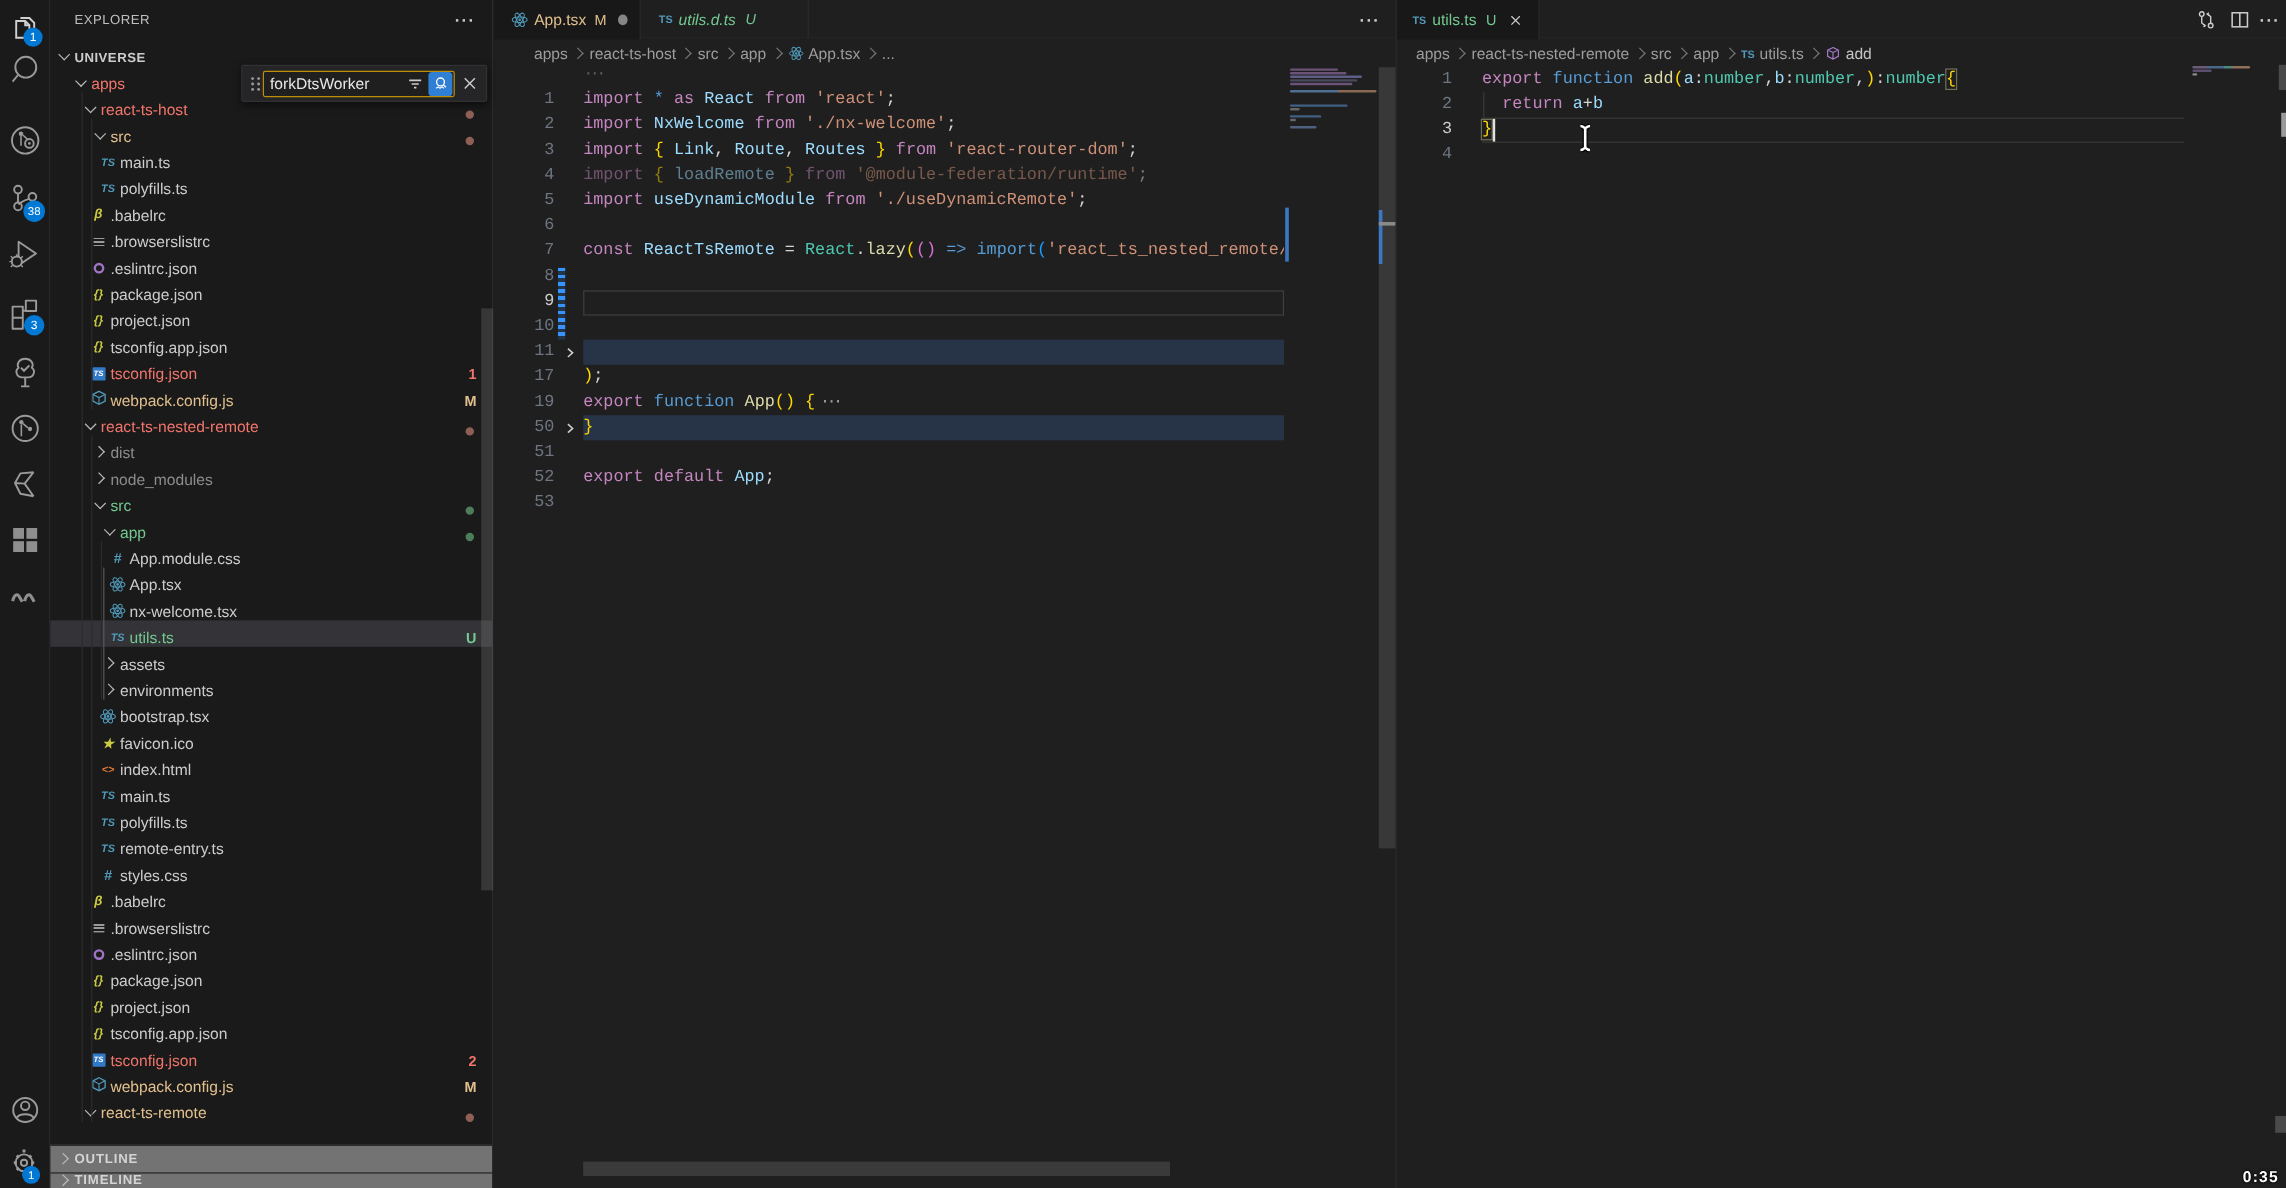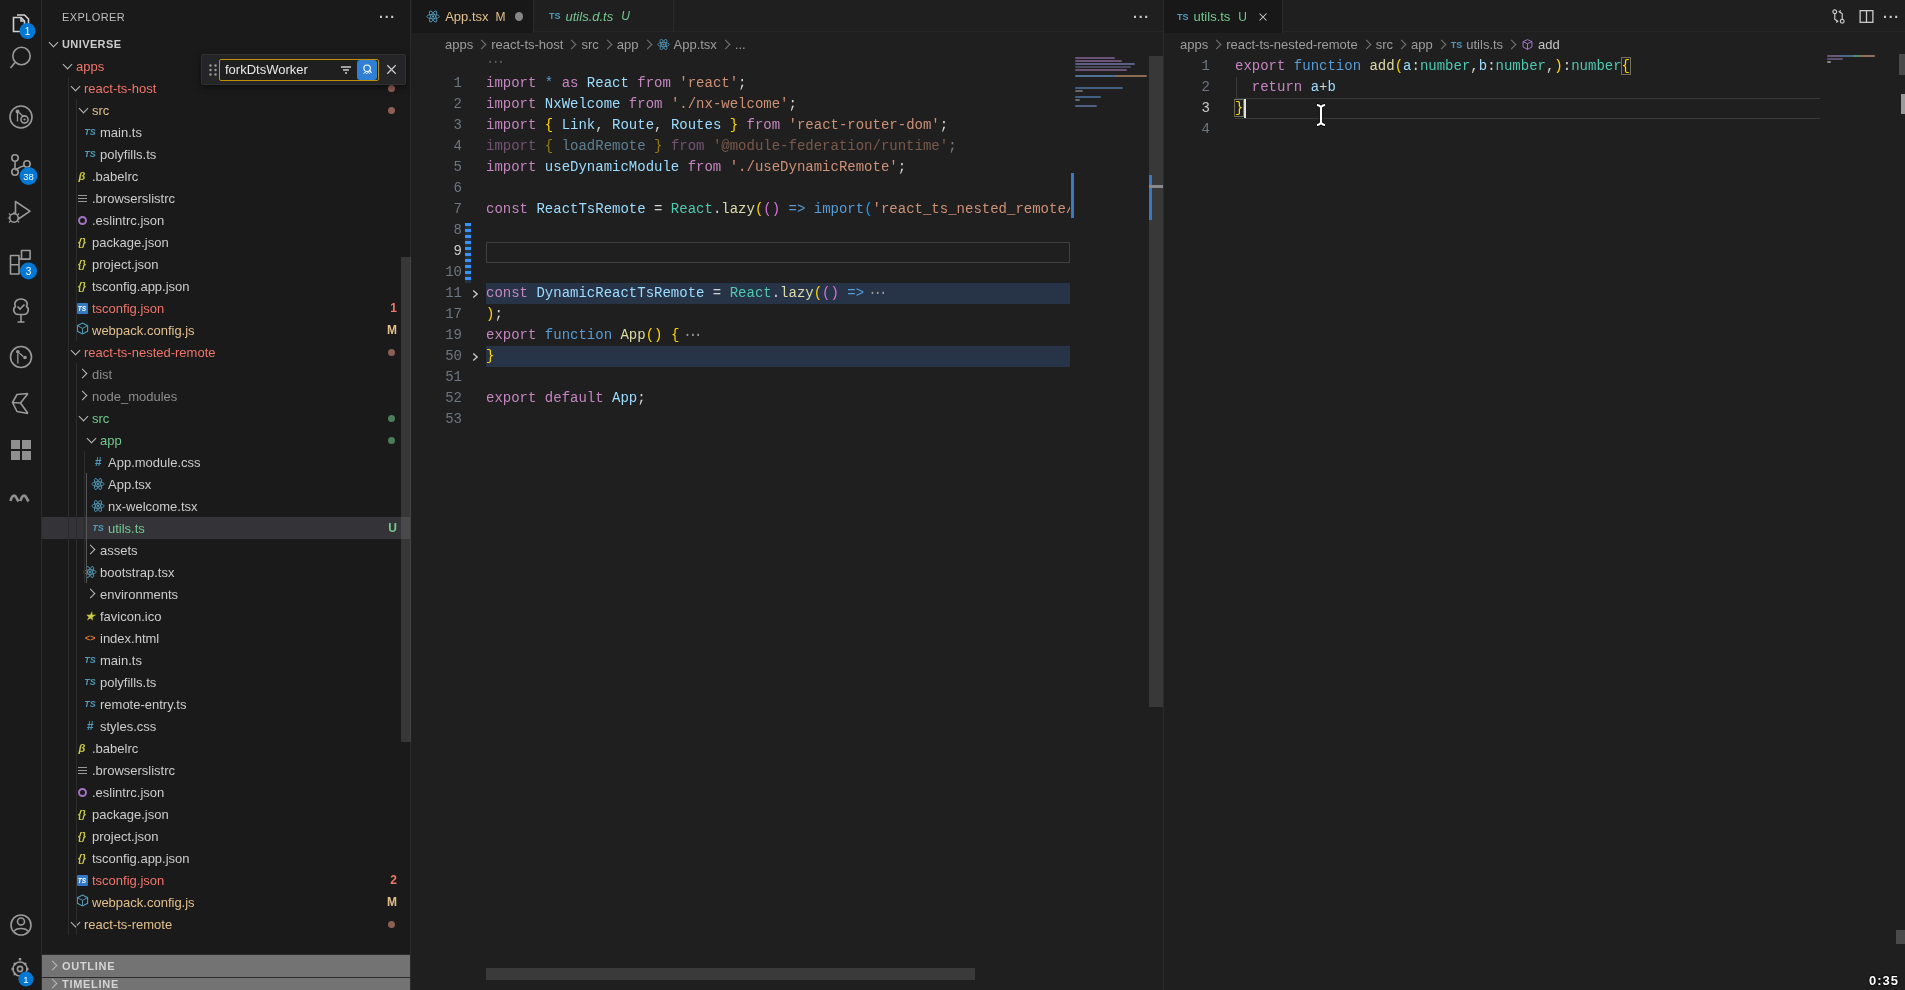--- a/index.html
+++ b/index.html
@@ -1,21 +1,21 @@
 <!DOCTYPE html>
 <html><head><meta charset="utf-8"><style>
 *{margin:0;padding:0;box-sizing:border-box}
 html,body{width:1905px;height:990px;overflow:hidden;background:#1f1f1f;font-family:"Liberation Sans",sans-serif}
 .abs{position:absolute}
 #ab{position:absolute;left:0;top:0;width:42px;height:990px;background:#1a1a1a;border-right:1px solid #2b2b2b}
 #sb{position:absolute;left:42px;top:0;width:369px;height:990px;background:#1a1a1a;border-right:1px solid #2b2b2b}
 #g1{position:absolute;left:412px;top:0;width:751px;height:990px;background:#1f1f1f}
 #g2{position:absolute;left:1164px;top:0;width:741px;height:990px;background:#1f1f1f}
 #gsep{position:absolute;left:1163px;top:0;width:1px;height:990px;background:#2b2b2b}
-.tr{height:22px;display:flex;align-items:center;font-size:13px;color:#ccc;white-space:nowrap}
+.tr{height:22px;display:flex;align-items:flex-end;font-size:13px;color:#ccc;white-space:nowrap}
 .tr i{flex:0 0 16px;height:16px;position:relative}
 i.cd:after,i.cr:after{content:'';position:absolute;width:6px;height:6px;border-right:1.3px solid #bbb;border-bottom:1.3px solid #bbb}
 i.cd:after{left:4px;top:3px;transform:rotate(45deg)}
 i.cr:after{left:3px;top:4px;transform:rotate(-45deg)}
 .ic{flex:0 0 16px;height:16px;margin-right:2px;display:flex;align-items:center;justify-content:center;font-weight:700}
 .its{color:#519aba;font-size:9px;letter-spacing:0}
 .ijb{color:#cbcb41;font-size:10px}
 .ihash{color:#519aba;font-size:12px}
 .ibab{color:#cbcb41;font-size:11px;font-style:italic}
 .istar{color:#cbcb41;font-size:11px}
@@ -233,36 +233,36 @@
       </div>
 <div class="tr sel" style="padding-left:48px">
         <i class="ic its">TS</i>
         <span class="grn">utils.ts</span>
         <b class="bd grn">U</b>
       </div>
 <div class="tr" style="padding-left:42px">
         <i class="cr"></i>
         <span>assets</span>
       </div>
+<div class="tr" style="padding-left:42px">
+        <i class="cr"></i>
+        <span>environments</span>
+      </div>
 <div class="tr" style="padding-left:40px">
         <i class="ic">
           <svg width="14" height="14" viewBox="0 0 16 16">
             <g fill="none" stroke="#519aba" stroke-width="1">
               <ellipse cx="8" cy="8" rx="7" ry="2.6"></ellipse>
               <ellipse cx="8" cy="8" rx="7" ry="2.6" transform="rotate(60 8 8)"></ellipse>
               <ellipse cx="8" cy="8" rx="7" ry="2.6" transform="rotate(120 8 8)"></ellipse>
             </g>
             <circle cx="8" cy="8" r="1.3" fill="#519aba"></circle>
           </svg>
         </i>
         <span>bootstrap.tsx</span>
-      </div>
-<div class="tr" style="padding-left:42px">
-        <i class="cr"></i>
-        <span>environments</span>
       </div>
 <div class="tr" style="padding-left:40px">
         <i class="ic istar">★</i>
         <span>favicon.ico</span>
       </div>
 <div class="tr" style="padding-left:40px">
         <i class="ic ihtm">&lt;&gt;</i>
         <span>index.html</span>
       </div>
 <div class="tr" style="padding-left:40px">
@@ -429,21 +429,21 @@
 <div class="cl"><span class="n" style="width:50px">1</span><span style="margin-left:24px"><span class="k">import</span> <span class="b">*</span> <span class="k">as</span> <span class="v">React</span> <span class="k">from</span> <span class="s">'react'</span><span class="p">;</span></span></div>
 <div class="cl"><span class="n" style="width:50px">2</span><span style="margin-left:24px"><span class="k">import</span> <span class="v">NxWelcome</span> <span class="k">from</span> <span class="s">'./nx-welcome'</span><span class="p">;</span></span></div>
 <div class="cl"><span class="n" style="width:50px">3</span><span style="margin-left:24px"><span class="k">import</span> <span class="g">{</span> <span class="v">Link</span><span class="p">,</span> <span class="v">Route</span><span class="p">,</span> <span class="v">Routes</span> <span class="g">}</span> <span class="k">from</span> <span class="s">'react-router-dom'</span><span class="p">;</span></span></div>
 <div class="cl"><span class="n" style="width:50px">4</span><span style="margin-left:24px" class="fade"><span class="k">import</span> <span class="g">{</span> <span class="v">loadRemote</span> <span class="g">}</span> <span class="k">from</span> <span class="s">'@module-federation/runtime'</span><span class="p">;</span></span></div>
 <div class="cl"><span class="n" style="width:50px">5</span><span style="margin-left:24px"><span class="k">import</span> <span class="v">useDynamicModule</span> <span class="k">from</span> <span class="s">'./useDynamicRemote'</span><span class="p">;</span></span></div>
 <div class="cl"><span class="n" style="width:50px">6</span><span style="margin-left:24px"></span></div>
 <div class="cl"><span class="n" style="width:50px">7</span><span style="margin-left:24px"><span class="k">const</span> <span class="v">ReactTsRemote</span> <span class="p">=</span> <span class="t">React</span><span class="p">.</span><span class="f">lazy</span><span class="g">(</span><span class="m">()</span> <span class="b">=&gt;</span> <span class="b">import</span><span class="u">(</span><span class="s">'react_ts_nested_remote/Module'</span></span></div>
 <div class="cl"><span class="n" style="width:50px">8</span><span style="margin-left:24px"></span></div>
 <div class="cl"><span class="n" style="width:50px;color:#ccc">9</span><span style="margin-left:24px"></span></div>
 <div class="cl"><span class="n" style="width:50px">10</span><span style="margin-left:24px"></span></div>
-<div class="cl"><span class="n" style="width:50px">11</span><span style="margin-left:24px"><span class="k">const</span> <span class="v">DynamicReactTsRemote</span> <span class="p">=</span> <span class="t">React</span><span class="p">.</span><span class="f">lazy</span><span class="g">(</span><span class="m">()</span> <span class="b">=&gt;</span><span class="fold">···</span></span></div>
+<div class="cl"><span class="n" style="width:50px">11</span></div>
 <div class="cl"><span class="n" style="width:50px">17</span><span style="margin-left:24px"><span class="g">)</span><span class="p">;</span></span></div>
 <div class="cl"><span class="n" style="width:50px">19</span><span style="margin-left:24px"><span class="k">export</span> <span class="b">function</span> <span class="f">App</span><span class="g">()</span> <span class="g">{</span><span class="fold">···</span></span></div>
 <div class="cl"><span class="n" style="width:50px">50</span><span style="margin-left:24px"><span class="g">}</span></span></div>
 <div class="cl"><span class="n" style="width:50px">51</span><span style="margin-left:24px"></span></div>
 <div class="cl"><span class="n" style="width:50px">52</span><span style="margin-left:24px"><span class="k">export</span> <span class="k">default</span> <span class="v">App</span><span class="p">;</span></span></div>
 <div class="cl"><span class="n" style="width:50px">53</span><span style="margin-left:24px"></span></div>
 </div>
 
 <svg class="abs" style="left:56px;top:287px" width="14" height="14" viewBox="0 0 16 16" fill="none" stroke="#ccc" stroke-width="1.5">
       <path d="M6 4 L10.5 8 L6 12"></path>

